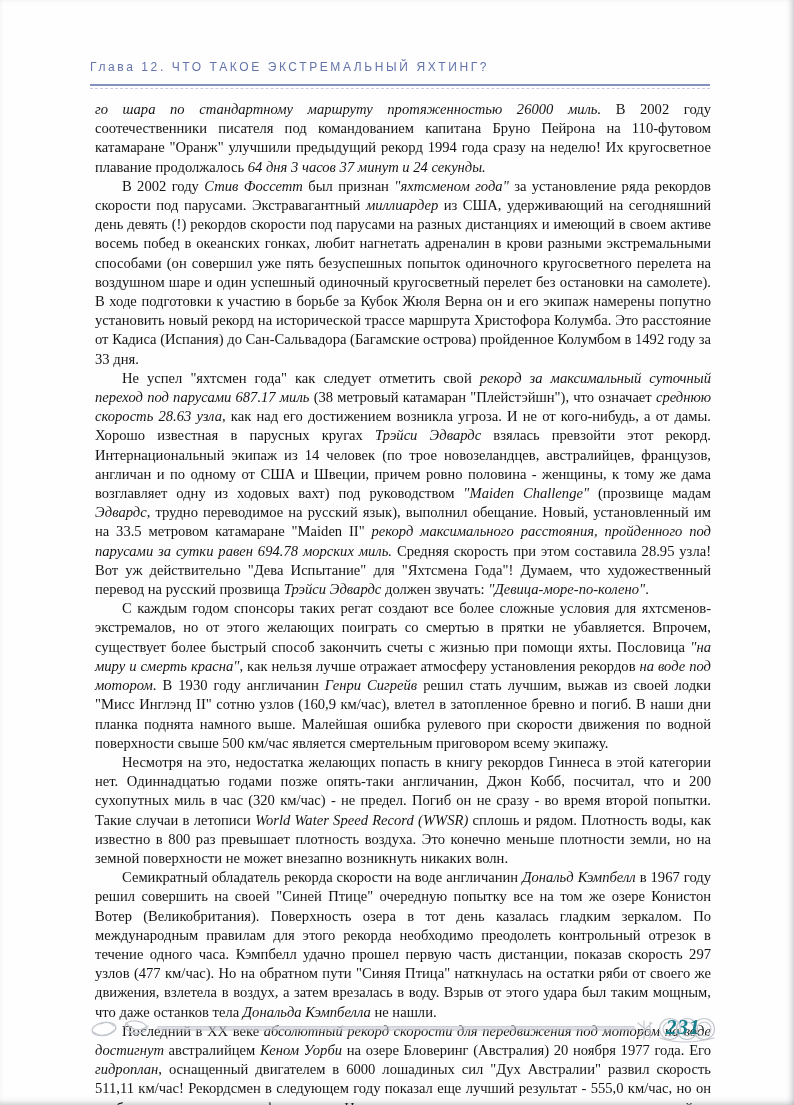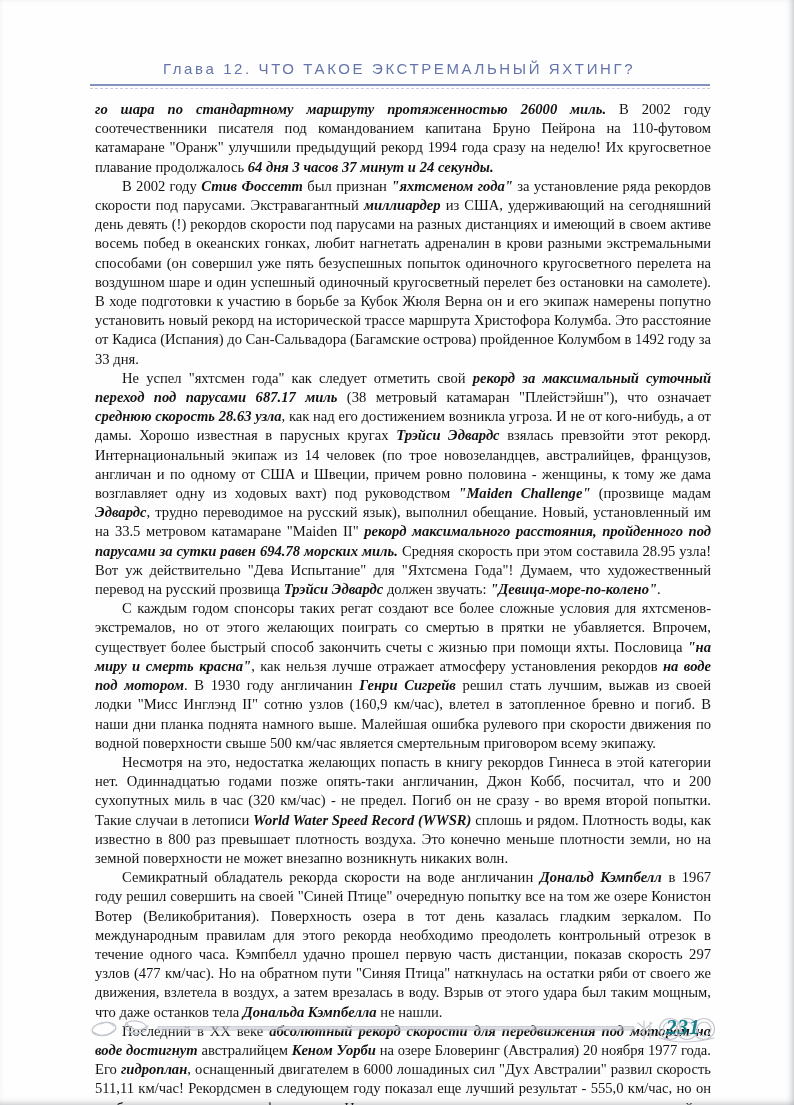--- a/index.html
+++ b/index.html
@@ -12,23 +12,23 @@
     overflow: hidden;
     font-family: "Liberation Serif", serif;
     box-shadow: inset -5px 0 7px -4px rgba(110,115,125,.45),
                 inset 0 -5px 7px -4px rgba(110,115,125,.40);
   }
   .chapter-header {
     position: absolute;
     top: 60px;
     left: 90px;
     right: 86px;
-    text-align: center;
+    text-align: left;
     font-family: "Liberation Sans", sans-serif;
-    font-size: 15px;
+    font-size: 12px;
     font-weight: 500;
     letter-spacing: 2.6px;
     white-space: nowrap;
   }
   .header-rule {
     position: absolute;
     top: 84px;
     left: 90px;
     right: 84px;
     height: 2px;
@@ -44,21 +44,21 @@
     top: 100px;
     left: 95px;
     width: 616px;
     font-size: 14.6px;
     line-height: 19.2px;
     text-align: justify;
     hyphens: auto;
   }
   .text-column p { margin: 0; text-indent: 27px; }
   .text-column p.no-indent { text-indent: 0; }
-  .bi { font-weight: bold; font-style: italic; }
+  .bi { font-weight: normal; font-style: italic; }
   .footer {
     position: absolute;
     left: 86px;
     top: 1014px;
     width: 650px;
     height: 40px;
   }
   .footer svg { display: block; }
   .page-number {
     position: absolute;

